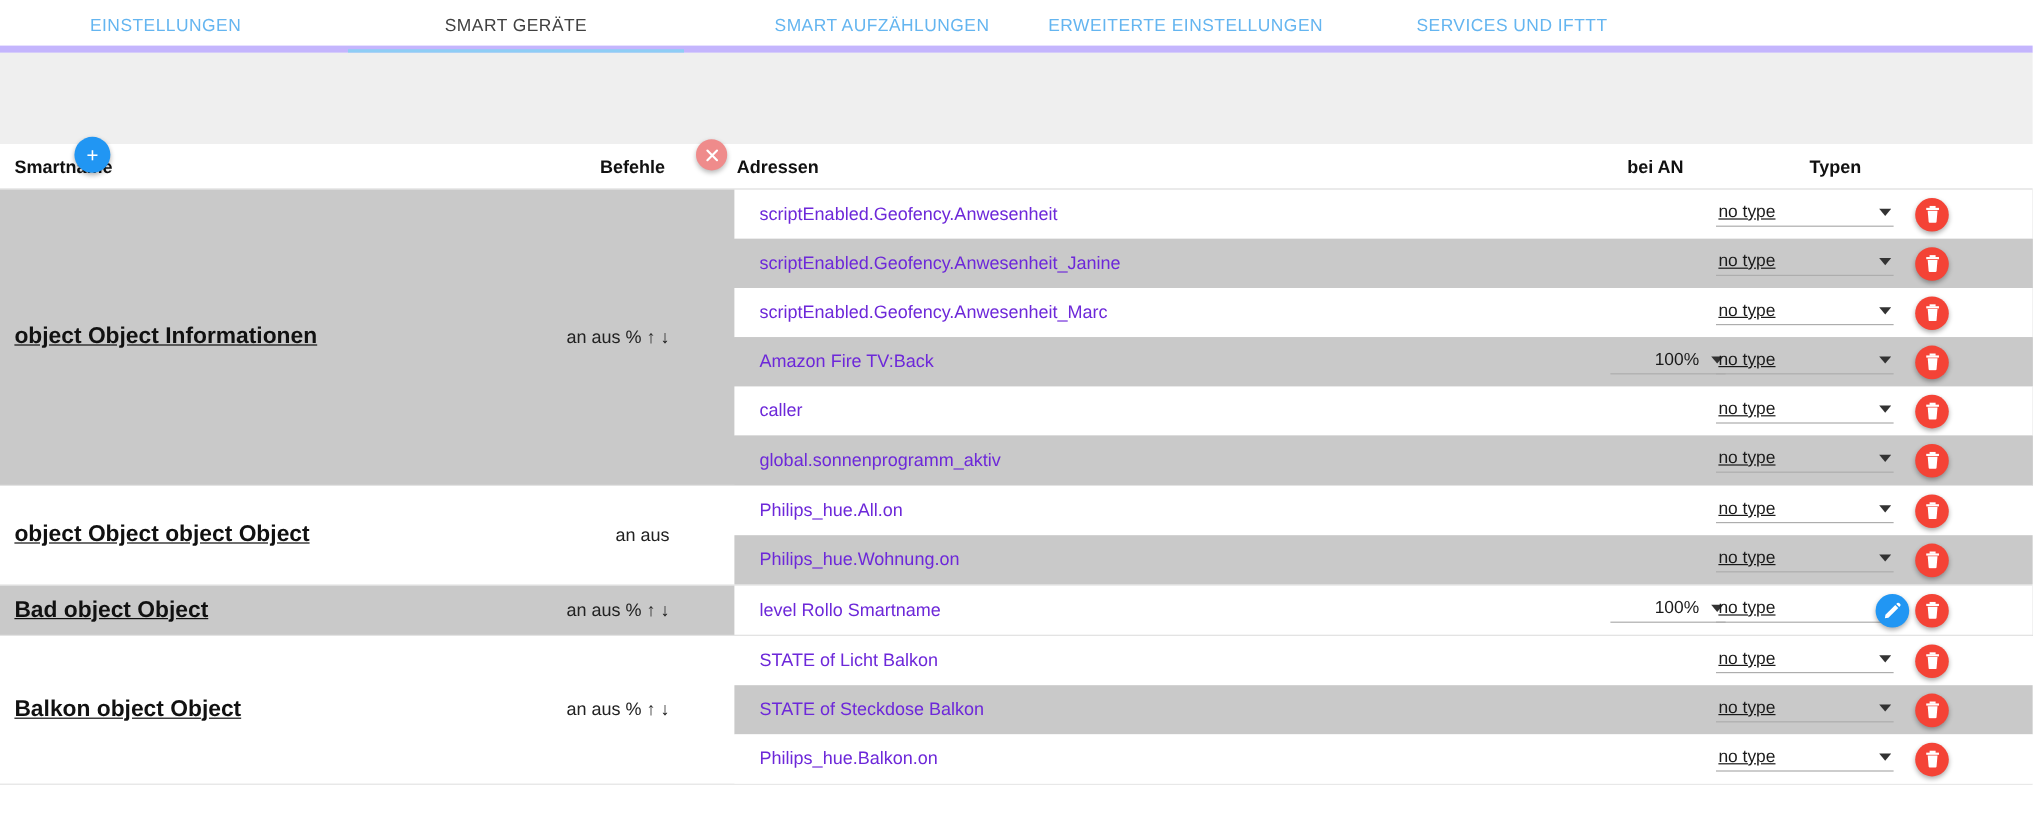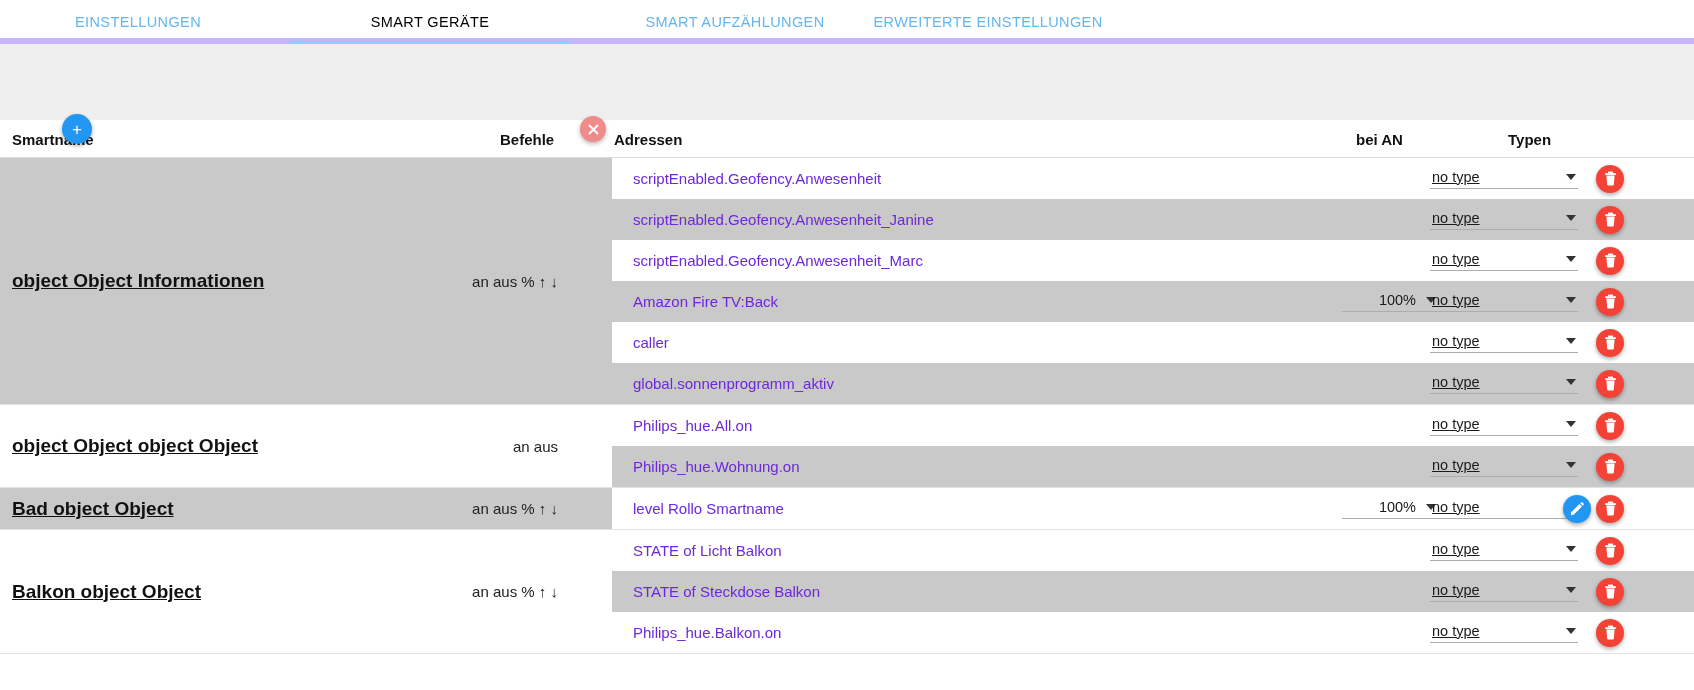--- a/index.html
+++ b/index.html
@@ -27,21 +27,21 @@
     display: flex;
     align-items: center;
     justify-content: center;
     font-size: 14.5px;
     letter-spacing: 0.4px;
     color: #64b5f0;
     cursor: pointer;
     white-space: nowrap;
     user-select: none;
   }
-  .tab.active { color: #000000; }
+  .tab.active { color: #404040; }
   .tab .underline {
     position: absolute;
     left: 0; right: 0; bottom: 0;
     height: 3px;
     background: #8ecdf5;
     display: none;
   }
   .tab.active .underline { display: block; }
 
   
@@ -245,20 +245,23 @@
     <div class="tab active" style="left: 290px; width: 280px;">
       <span>SMART GERÄTE</span>
       <span class="underline"></span>
     </div>
     <div class="tab" style="left: 620px; width: 230px;">
       <span>SMART AUFZÄHLUNGEN</span>
     </div>
     <div class="tab" style="left: 860px; width: 256px;">
       <span>ERWEITERTE EINSTELLUNGEN</span>
     </div>
+    <div class="tab" style="left: 1160px; width: 200px;">
+      <span>SERVICES UND IFTTT</span>
+    </div>
   </div>
 
 <div class="toolbar">
   <button class="fab-add">
     <span>+</span>
   </button>
 
   <div class="filter-wrap">
     <input class="filter-input" type="text" placeholder="Filter" value="" style="">
   </div>

